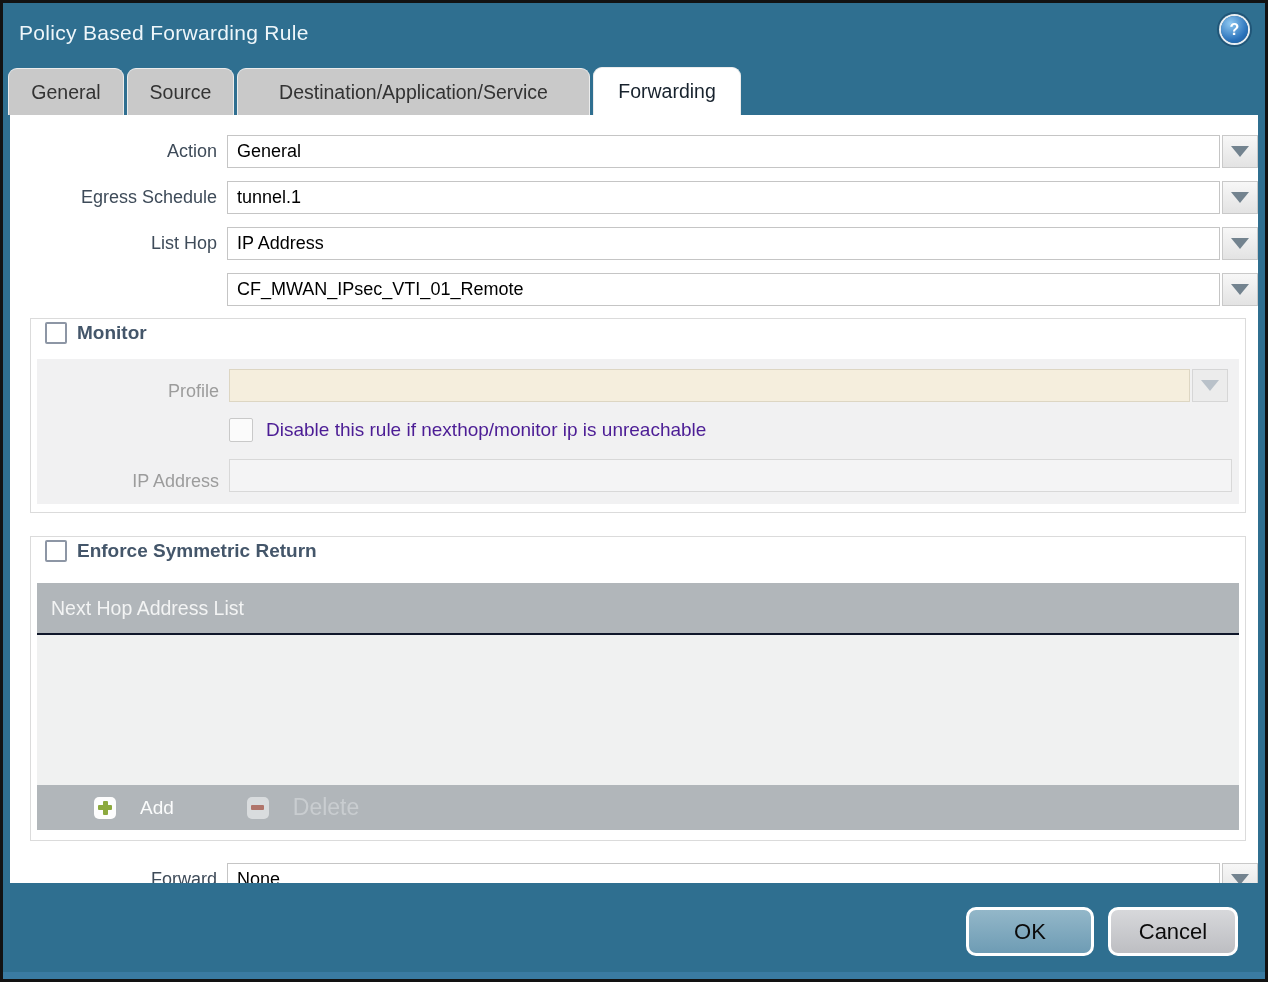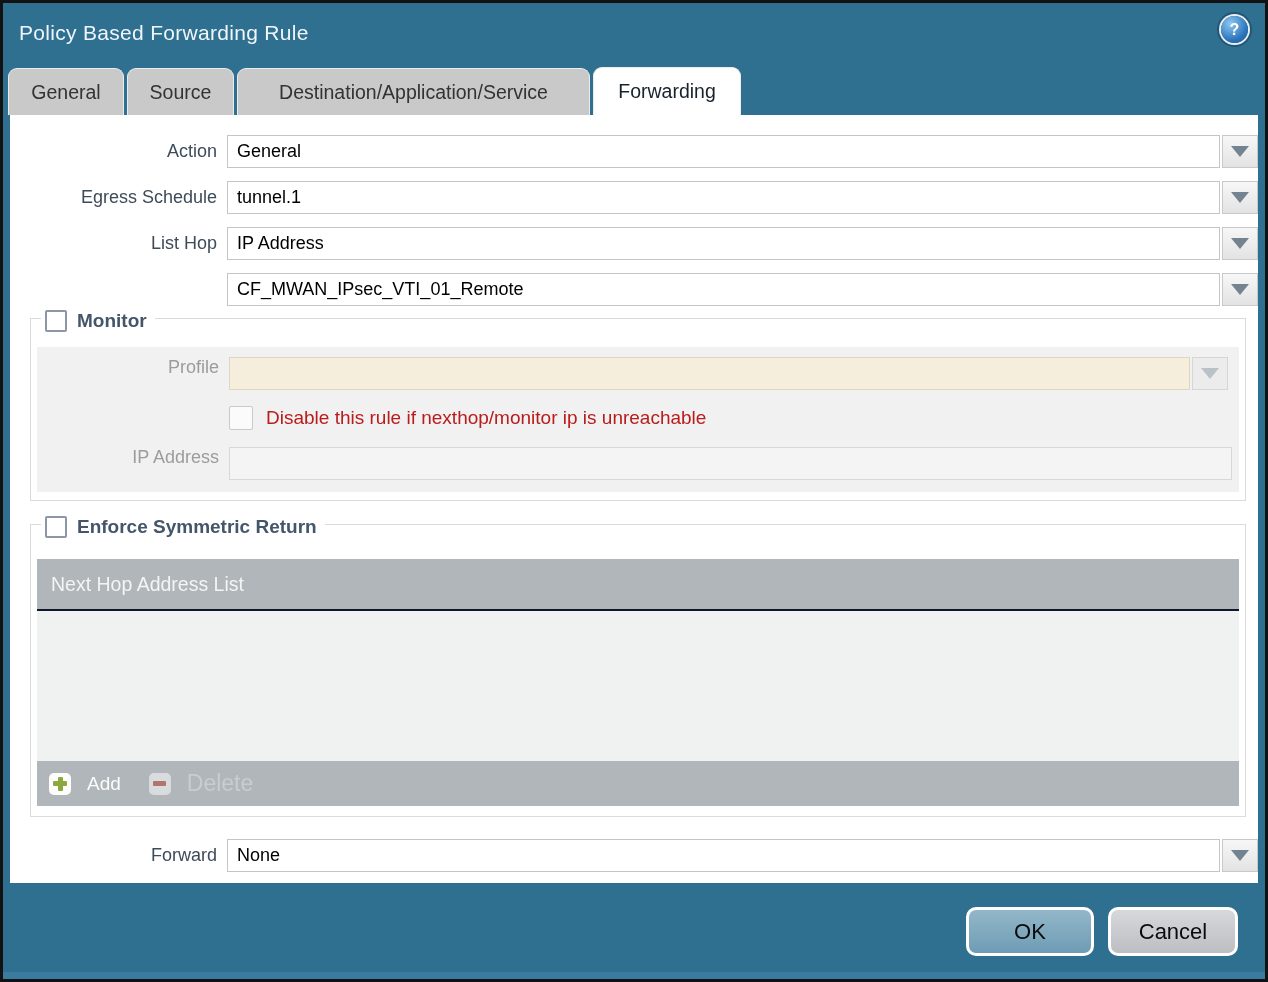--- a/index.html
+++ b/index.html
@@ -96,21 +96,21 @@
     border-left: 9px solid transparent;
     border-right: 9px solid transparent;
     border-top: 11px solid #73838f;
   }
   .arrow-down.dim { border-top-color: #b9c1c9; }
 
   
   .fieldset {
     border: 1px solid #dbdbdb;
     margin: 4px 12px 0 20px;
-    padding: 4px 6px 8px 6px;
+    padding: 16px 6px 8px 6px;
   }
   .legend {
     display: inline-flex; align-items: center; gap: 10px;
     background: #fff;
     position: relative; top: -13px;
     margin-left: 4px; padding: 0 8px 0 4px;
   }
   .legend-text {
     font-size: 19px; font-weight: bold; color: #44566a;
   }
@@ -125,37 +125,37 @@
     border: 1px solid #c9c9c9; background: #fbfbfb;
     cursor: default;
   }
 
   
   .monitor-panel {
     background: #f1f1f2;
     margin-top: -2px;
     padding: 10px 4px 12px 0;
   }
-  .p-row { display: flex; align-items: flex-start; }
+  .p-row { display: flex; align-items: flex-end; }
   .p-label {
     width: 182px; text-align: right;
     color: #9c9c9c; font-size: 18px;
     margin-right: 10px; flex: none;
   }
   .beige-input {
     flex: 1; height: 33px;
     background: #f5eedd;
     border: 1px solid #ddd6c3;
   }
   .drop-btn.disabled { background: #ececec; border-color: #d6d6d6; cursor: default; }
   .cb-row {
     display: flex; align-items: center;
     margin: 16px 0 17px 192px;
   }
-  .cb-label { margin-left: 13px; color: #b91c1c; font-size: 19px; }
+  .cb-label { margin-left: 13px; color: #4c1d95; font-size: 19px; }
   .gray-input {
     flex: 1; height: 33px;
     background: #f4f4f5;
     border: 1px solid #d8d8d8;
   }
 
   
   .fieldset.sym { margin-top: 23px; }
   .nh-table { margin: 4px 0 2px 0; }
   .nh-header {
@@ -164,21 +164,21 @@
     display: flex; align-items: center;
     padding-left: 14px;
     color: #f3f4f4; font-size: 19.5px;
   }
   .nh-body { height: 150px; background: #f0f1f1; }
   .nh-footer {
     height: 45px; background: #b1b6ba;
     display: flex; align-items: center;
     padding-left: 12px; gap: 28px;
   }
-  .tbl-btn { display: flex; align-items: center; gap: 16px; cursor: pointer; }
+  .tbl-btn { display: flex; align-items: center; gap: 24px; cursor: pointer; margin-left: 45px; }
   .tbl-btn.disabled { cursor: default; }
   .icon-sq {
     width: 22px; height: 22px; border-radius: 5px;
     background: #fdfdfd;
     display: flex; align-items: center; justify-content: center;
     position: relative;
   }
   .icon-sq.dim { background: #d9dcde; }
   .plus-icon::before, .plus-icon::after {
     content: ""; position: absolute; background: #8ca93e; border-radius: 1px;

